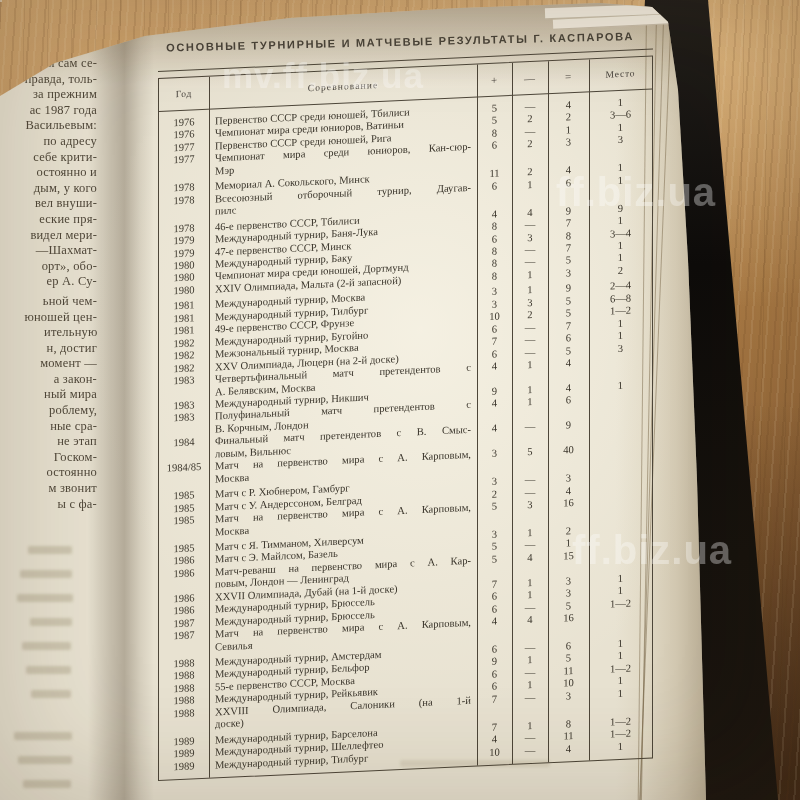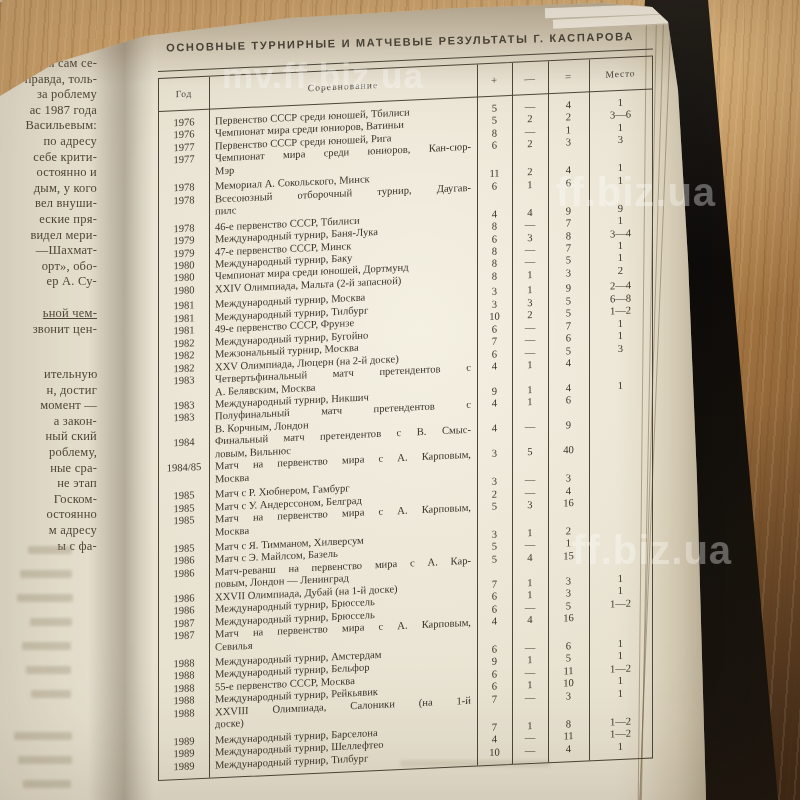--- a/index.html
+++ b/index.html
@@ -38,22 +38,22 @@
   .el2{left:656px;top:14px;height:788px;transform:rotate(1.1deg);}
   .el3{left:663px;top:20px;height:782px;transform:rotate(1.7deg);}
   .el4{left:670px;top:32px;height:770px;transform:rotate(2.3deg);}
   .corner-strip{position:absolute;background:#f1ebdd;border-bottom:1px solid rgba(120,100,70,0.35);}
   .cs1{left:545px;top:6px;width:122px;height:10px;transform:rotate(-2deg);}
   .cs2{left:553px;top:17px;width:116px;height:9px;transform:rotate(-2.6deg);}
   
   .ltext{position:absolute;top:56px;left:0;width:97px;text-align:right;
     font-size:12.5px;line-height:15.6px;color:#50483a;letter-spacing:0.2px;}
   .lline{white-space:nowrap;}
-  .lline.sgap{margin-top:16px;text-decoration:underline;}
-  .lline.bgap{margin-top:30px;padding-left:44px;}
+  .lline.sgap{margin-top:4px;}
+  .lline.bgap{padding-left:44px;}
   .ghost{position:absolute;background:rgba(148,136,106,0.32);filter:blur(1.4px);border-radius:2px;}
   
   .title{position:absolute;left:166px;top:36px;width:448px;text-align:center;
     font-family:"Liberation Sans","DejaVu Sans",sans-serif;font-size:11px;font-weight:700;
     letter-spacing:1.7px;color:#4a443a;white-space:nowrap;transform:rotate(-1.4deg);}
   
   .tablewrap{position:absolute;left:158px;top:78px;width:493px;
     transform:skewY(-2.6deg);transform-origin:0 0;
     border:1.2px solid #4d4639;color:#3a352b;}
   .tablewrap::before{content:"";position:absolute;left:-1px;right:-1px;top:-8px;
@@ -98,46 +98,46 @@
     <div class="eline el2"></div>
     <div class="eline el3"></div>
     <div class="eline el4"></div>
     <div class="corner-strip cs1"></div>
     <div class="corner-strip cs2"></div>
     <div class="gutter"></div>
 
     <div class="ltext">
         <div class="lline">ия, я сам се-</div>
         <div class="lline">правда, толь-</div>
-        <div class="lline">за роблему</div>
+        <div class="lline">за прежним</div>
         <div class="lline">ас 1987 года</div>
         <div class="lline">Васильевым:</div>
         <div class="lline">по адресу</div>
         <div class="lline">себе крити-</div>
         <div class="lline">остоянно и</div>
         <div class="lline">дым, у кого</div>
         <div class="lline">вел внуши-</div>
         <div class="lline">еские пря-</div>
         <div class="lline">видел мери-</div>
         <div class="lline">—Шахмат-</div>
         <div class="lline">орт», обо-</div>
         <div class="lline">ер А. Су-</div>
         <div class="lline sgap">ьной чем-</div>
-        <div class="lline">звонит цен-</div>
+        <div class="lline">юношей цен-</div>
         <div class="lline bgap">ительную</div>
         <div class="lline">н, достиг</div>
         <div class="lline">момент —</div>
         <div class="lline">а закон-</div>
-        <div class="lline">ный ский</div>
+        <div class="lline">ный мира</div>
         <div class="lline">роблему,</div>
         <div class="lline">ные сра-</div>
         <div class="lline">не этап</div>
         <div class="lline">Госком-</div>
         <div class="lline">остоянно</div>
-        <div class="lline">м адресу</div>
+        <div class="lline">м звонит</div>
         <div class="lline">ы с фа-</div>
       </div>
 
     <div class="ghost" style="left:28px;top:546px;width:44px;height:8px;"></div>
     <div class="ghost" style="left:20px;top:570px;width:52px;height:8px;"></div>
     <div class="ghost" style="left:17px;top:594px;width:56px;height:8px;"></div>
     <div class="ghost" style="left:30px;top:618px;width:42px;height:8px;"></div>
     <div class="ghost" style="left:22px;top:642px;width:49px;height:8px;"></div>
     <div class="ghost" style="left:26px;top:666px;width:45px;height:8px;"></div>
     <div class="ghost" style="left:31px;top:690px;width:40px;height:8px;"></div>

